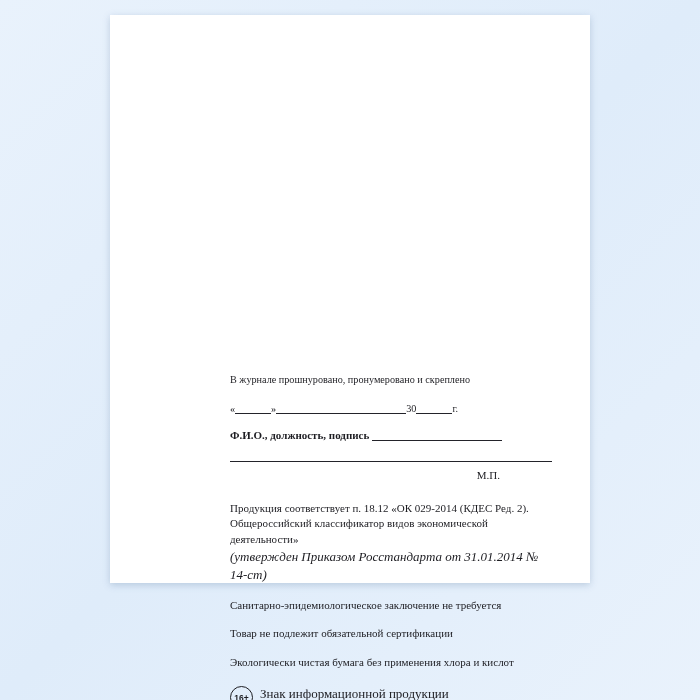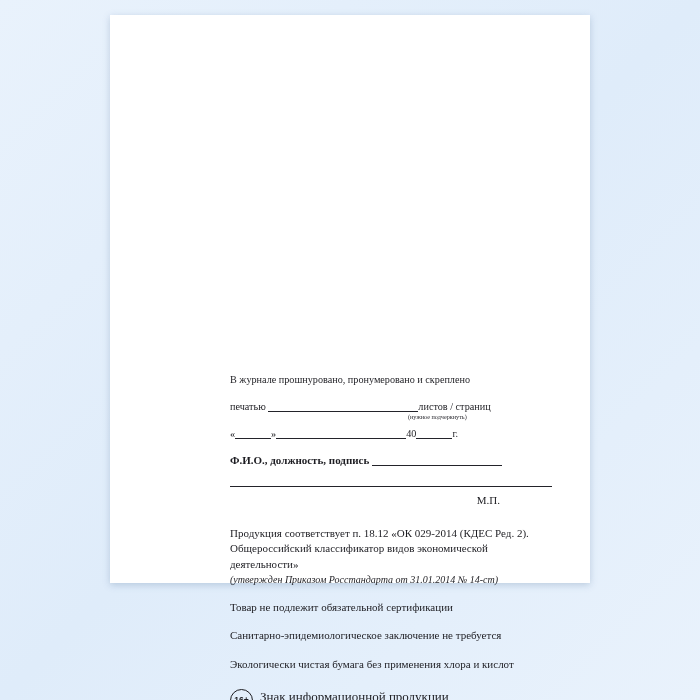--- a/index.html
+++ b/index.html
@@ -89,21 +89,21 @@
   .section-certificate {
     margin-top: 20px;
   }
   .p {
     font-size: 11px;
     line-height: 1.42;
     margin: 0;
   }
   .p.em {
     font-style: italic;
-    font-size: 10px;
+    font-size: 13px;
   }
   .spaced {
     margin-top: 13px;
   }
   .badge-row {
     margin-top: 16px;
     display: flex;
     align-items: flex-start;
     gap: 7px;
   }
@@ -133,44 +133,39 @@
 </style>
 </head>
 <body>
 
 <div id="stage">
   <div id="page">
     <div class="doc-body">
 
       <div class="line block-seal">В журнале прошнуровано, пронумеровано и скреплено</div>
 
-      <div class="row-print">
-        <span>печатью</span>
-        <span class="u-fill" style="width: 150px;"></span><span>листов / страниц</span>
-        <div class="tiny note-under" style="left:178px; top:13px;">(нужное подчеркнуть)</div>
-      </div>
 
       <div class="row-date">
-        <span>«</span><span class="u-fill" style="width: 36px;"></span><span>»</span><span class="u-fill" style="width: 130px;"></span><span>40</span><span class="u-fill" style="width: 36px;"></span><span>г.</span>
+        <span>«</span><span class="u-fill" style="width: 36px;"></span><span>»</span><span class="u-fill" style="width: 130px;"></span><span>30</span><span class="u-fill" style="width: 36px;"></span><span>г.</span>
       </div>
 
       <div class="row-fio">
         <span>Ф.И.О., должность, подпись</span>
         <span class="u-fill" style="width: 130px;"></span>
         <span class="long-rule"></span>
       </div>
 
       <div class="mp">М.П.</div>
 
       <div class="section-certificate">
         <p class="p">Продукция соответствует п. 18.12 «ОК 029-2014 (КДЕС Ред. 2).</p>
         <p class="p">Общероссийский классификатор видов экономической деятельности»</p>
         <p class="p em">(утвержден Приказом Росстандарта от 31.01.2014 № 14-ст)</p>
+        <p class="p spaced">Санитарно-эпидемиологическое заключение не требуется</p>
         <p class="p spaced">Товар не подлежит обязательной сертификации</p>
-        <p class="p spaced">Санитарно-эпидемиологическое заключение не требуется</p>
         <p class="p spaced">Экологически чистая бумага без применения хлора и кислот</p>
       </div>
 
       <div class="badge-row">
         <div class="age-badge">16+</div>
         <div class="badge-text">
           <div class="t1">Знак информационной продукции</div>
           <div class="t2">(Федеральный закон № 436-ФЗ от 29.12.2010 г.)</div>
         </div>
       </div>

